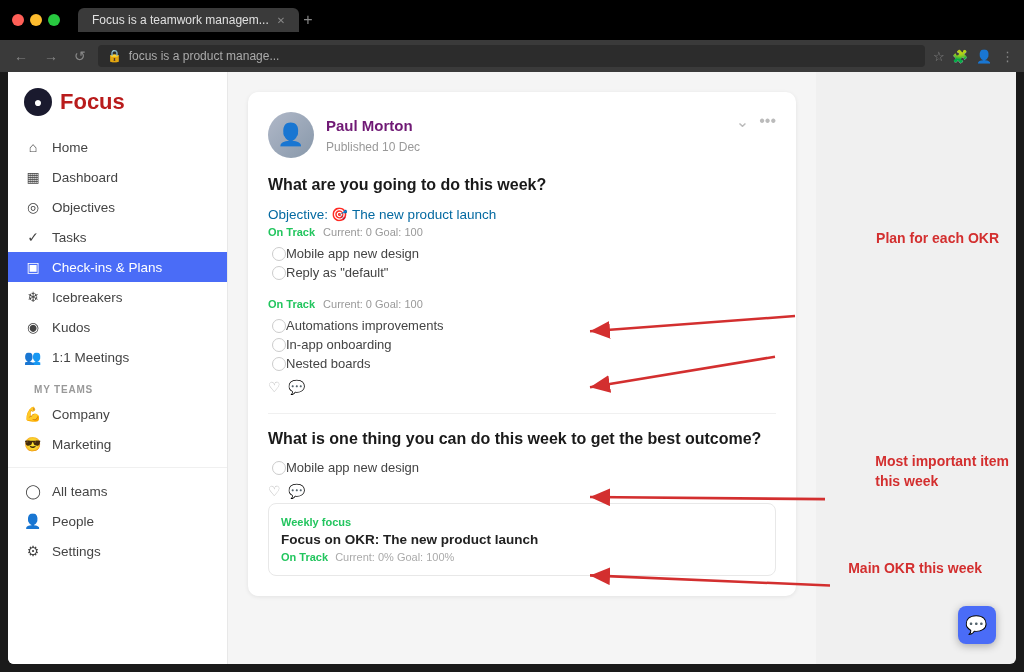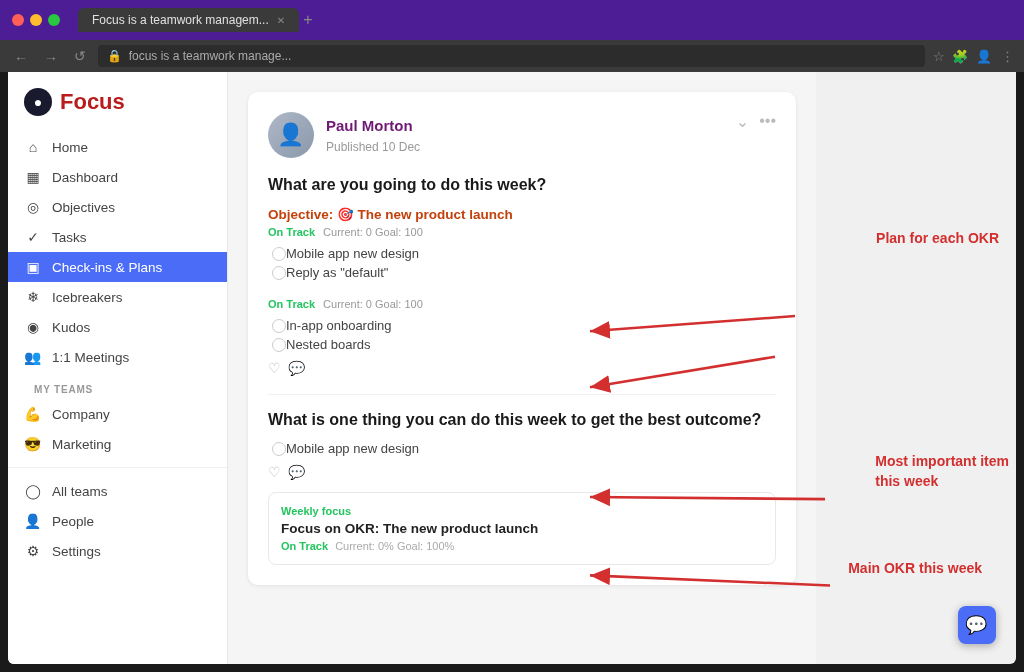--- a/index.html
+++ b/index.html
@@ -8,21 +8,21 @@
       font-family: -apple-system, BlinkMacSystemFont, 'Segoe UI', sans-serif;
       width: 1024px;
       height: 672px;
       overflow: hidden;
       display: flex;
       flex-direction: column;
     }
 
     
     .browser-chrome {
-      background: #4c1d95;
+      background: #000000;
       flex-shrink: 0;
     }
     .browser-titlebar {
       display: flex;
       align-items: center;
       padding: 8px 12px;
       gap: 8px;
     }
     .traffic-lights {
       display: flex;
@@ -233,22 +233,22 @@
       font-weight: 700;
       color: #1a1a1a;
       margin-bottom: 12px;
     }
 
     .objective-block {
       margin-bottom: 18px;
     }
     .objective-label {
       font-size: 13.5px;
-      font-weight: 700;
-      color: #c2410c;
+      font-weight: 400;
+      color: #0369a1;
       margin-bottom: 4px;
     }
     .on-track-row {
       display: flex;
       align-items: center;
       gap: 8px;
       margin-bottom: 8px;
     }
     .on-track-badge {
       font-size: 11px;
@@ -288,21 +288,21 @@
       gap: 8px;
       margin-top: 8px;
       color: #bbb;
       font-size: 14px;
     }
 
     .weekly-focus-block {
       border: 1px solid #e8e8e8;
       border-radius: 8px;
       padding: 12px;
-      margin-top: 12px;
+      margin-top: 4px;
     }
     .weekly-focus-label {
       font-size: 11px;
       font-weight: 600;
       color: #22c55e;
       margin-bottom: 4px;
     }
     .focus-okr-title {
       font-size: 13.5px;
       font-weight: 600;
@@ -371,21 +371,21 @@
       </div>
       <span class="tab-new">+</span>
     </div>
   </div>
   <div class="browser-nav">
     <span class="nav-btn">←</span>
     <span class="nav-btn">→</span>
     <span class="nav-btn">↺</span>
     <div class="address-bar">
       <span style="color:#999; font-size:12px">🔒</span>
-      <span>focus is a teamwork manage...</span>
+      <span>focus is a product manage...</span>
     </div>
     <div class="nav-icons">
       <span style="font-size:13px">☆</span>
       <span style="font-size:13px">🧩</span>
       <span style="font-size:13px">👤</span>
       <span style="font-size:13px">⋮</span>
     </div>
   </div>
 </div>
 
@@ -496,20 +496,24 @@
           </div>
         </div>
 
         <div class="objective-block">
           <div class="on-track-row">
             <span class="on-track-badge">On Track</span>
             <span class="track-meta">Current: 0   Goal: 100</span>
           </div>
           <div class="task-item">
             <div class="task-radio"></div>
+            <span>Automations improvements</span>
+          </div>
+          <div class="task-item">
+            <div class="task-radio"></div>
             <span>In-app onboarding</span>
           </div>
           <div class="task-item">
             <div class="task-radio"></div>
             <span>Nested boards</span>
           </div>
           <div class="reaction-row">
             <span>♡</span>
             <span>💬</span>
           </div>

